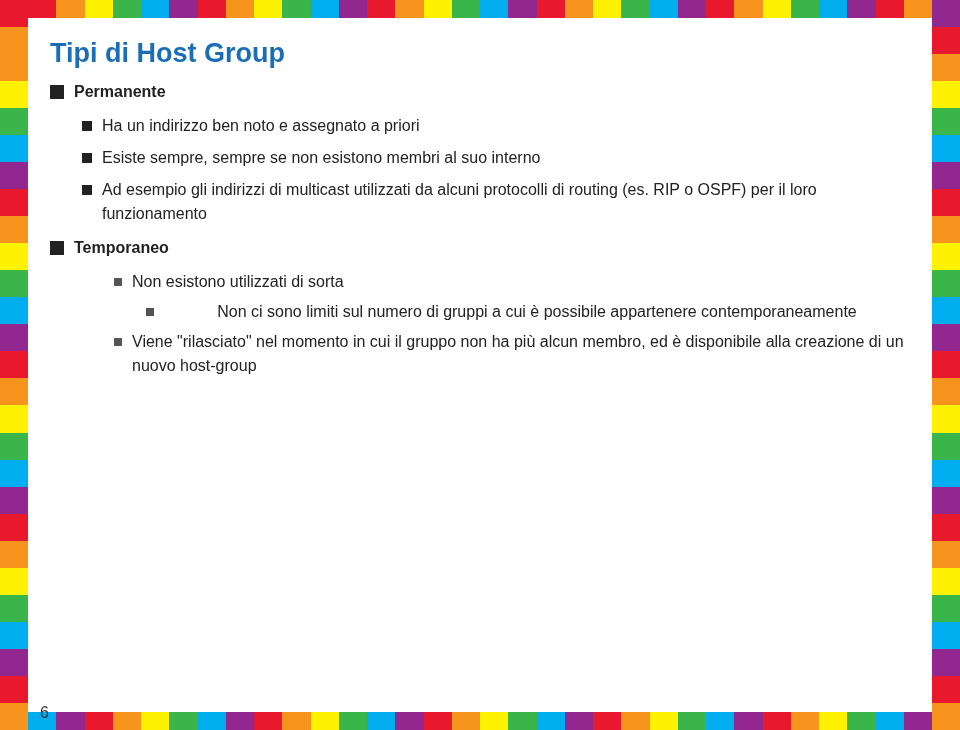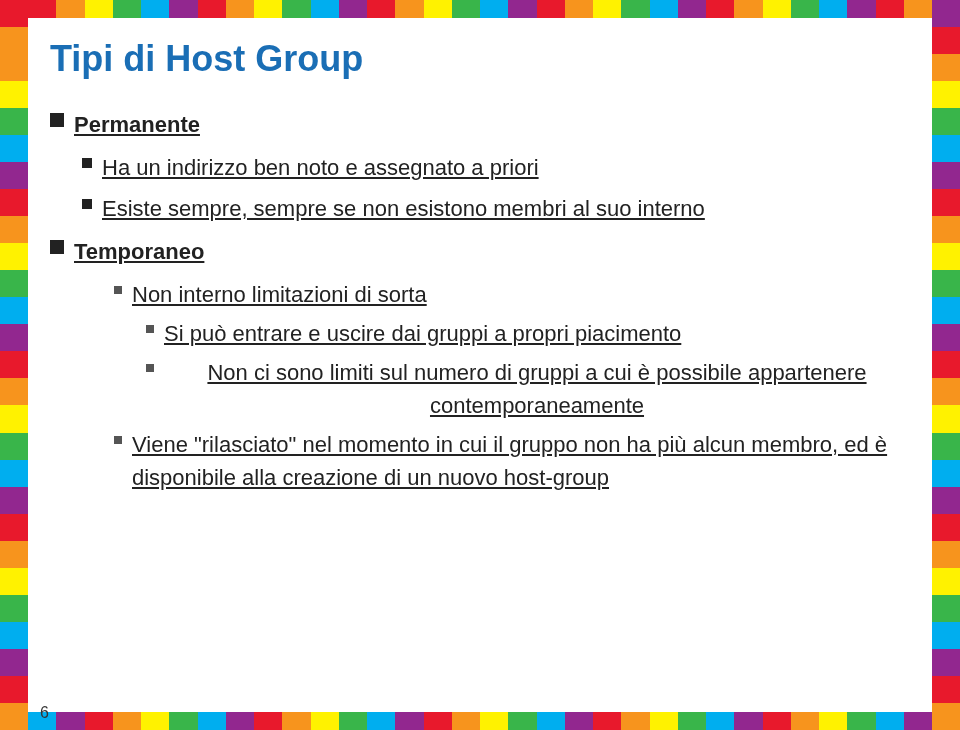--- a/index.html
+++ b/index.html
@@ -71,31 +71,30 @@
     .main-content {
       position: absolute;
       top: 18px;
       left: 40px;
       right: 40px;
       bottom: 30px;
       padding: 20px 10px 10px 10px;
     }
 
     .slide-title {
-      font-size: 36px;
+      font-size: 27px;
       font-weight: bold;
       color: #1a6eb5;
-      margin-bottom: 28px;
+      margin-bottom: 11px;
     }
 
     .content-area {
-      font-size: 22px;
+      font-size: 16px;
       color: #222;
       line-height: 1.5;
-      text-decoration: underline;
     }
 
     
     .bullet-l1 {
       display: flex;
       align-items: flex-start;
       margin-bottom: 10px;
     }
 
     .bullet-l2 {
@@ -298,36 +297,36 @@
     <div class="bullet-l2">
       <div class="bullet-icon-l2"></div>
       <div class="bullet-text">Ha un indirizzo ben noto e assegnato a priori</div>
     </div>
 
     <div class="bullet-l2">
       <div class="bullet-icon-l2"></div>
       <div class="bullet-text">Esiste sempre, sempre se non esistono membri al suo interno</div>
     </div>
 
+    <div class="bullet-l2">
+      <div class="bullet-icon-l2"></div>
+      <div class="bullet-text">Ad esempio gli indirizzi di multicast utilizzati da alcuni protocolli di routing (es. RIP o OSPF) per il loro funzionamento</div>
+    </div>
 
     <div class="bullet-l1" style="margin-top:10px;">
       <div class="bullet-icon-l1"></div>
       <div class="bullet-text"><strong>Temporaneo</strong></div>
     </div>
 
 
     <div class="bullet-l3">
       <div class="bullet-icon-l3"></div>
-      <div class="bullet-text">Non interno limitazioni di sorta</div>
-    </div>
-
-    <div class="bullet-l3" style="margin-left: 96px;">
-      <div class="bullet-icon-l3"></div>
-      <div class="bullet-text">Si può entrare e uscire dai gruppi a propri piacimento</div>
-    </div>
+      <div class="bullet-text">Non esistono utilizzati di sorta</div>
+    </div>
+
 
     <div class="bullet-l3" style="margin-left: 96px; text-align: center;">
       <div class="bullet-icon-l3"></div>
       <div class="bullet-text">Non ci sono limiti sul numero di gruppi a cui è possibile appartenere contemporaneamente</div>
     </div>
 
     <div class="bullet-l3">
       <div class="bullet-icon-l3"></div>
       <div class="bullet-text">Viene "rilasciato" nel momento in cui il gruppo non ha più alcun membro, ed è disponibile alla creazione di un nuovo host-group</div>
     </div>

